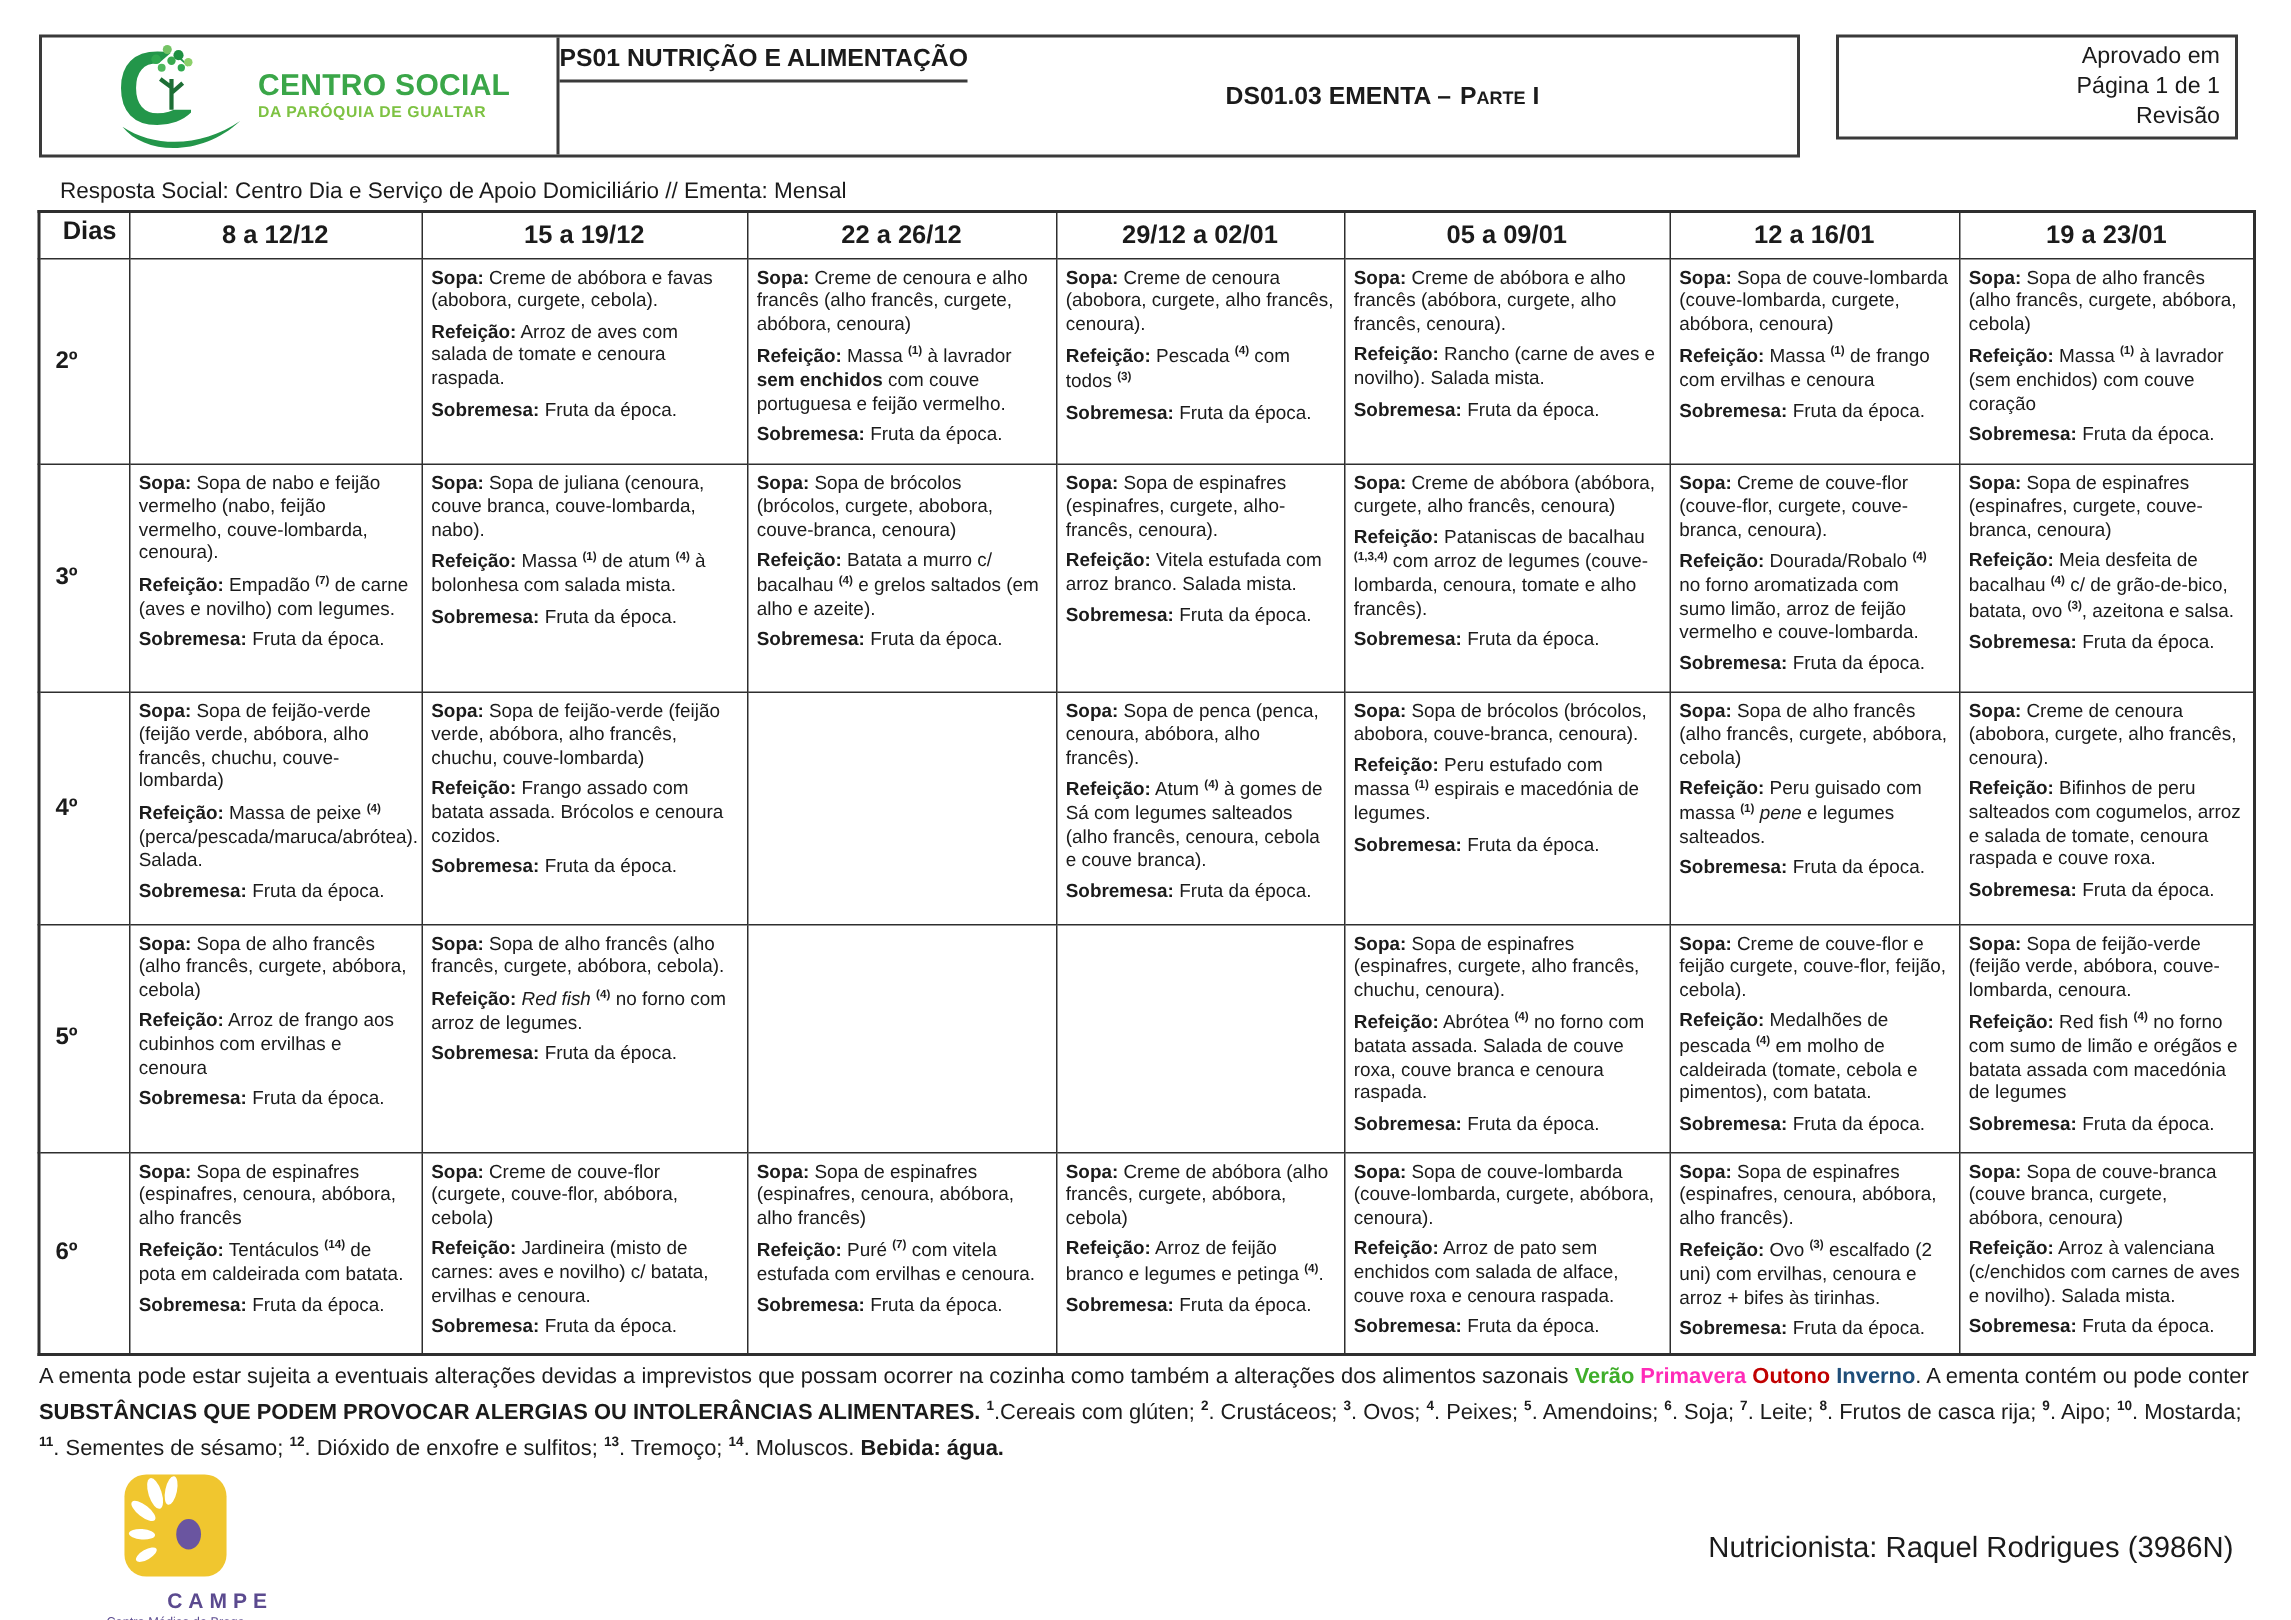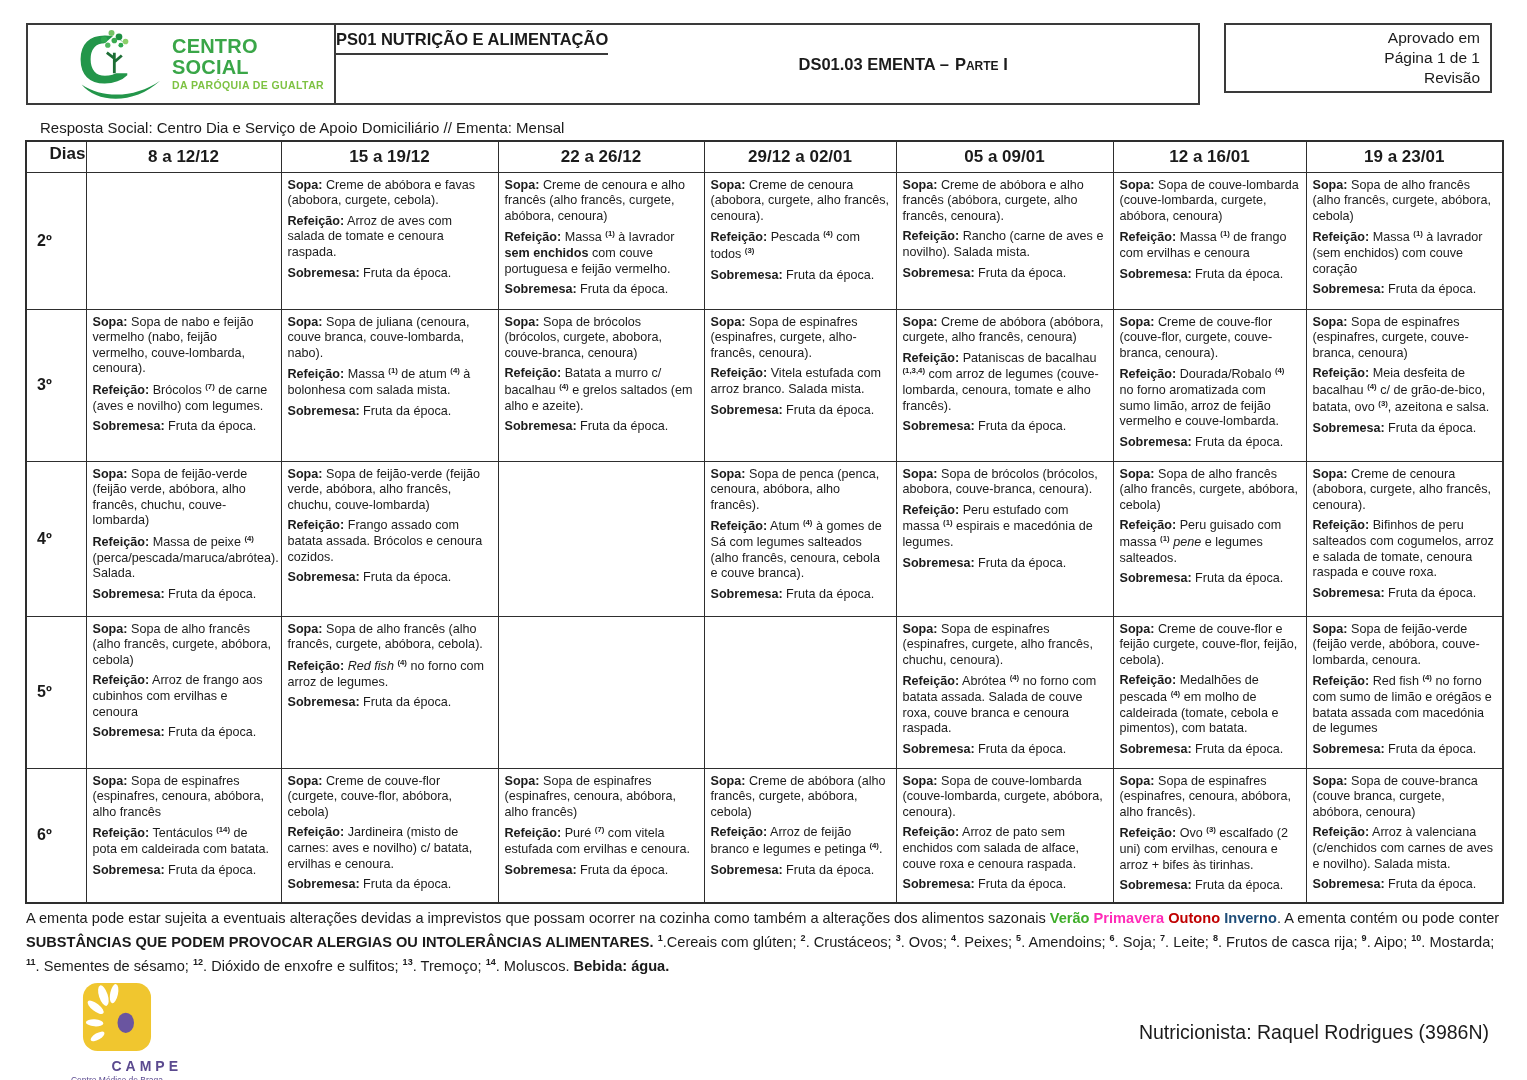--- a/index.html
+++ b/index.html
@@ -3,37 +3,37 @@
 <meta charset="utf-8">
 <style>
   * { box-sizing: border-box; }
   html,body { margin:0; padding:0; background:#ffffff; }
   body { font-family:"Liberation Sans", sans-serif; color:#1b1b1b; }
   .page { position:relative; width:1527px; height:1080px; background:#fff; overflow:hidden; }
 
   
   .header-wrap { position:absolute; top:23px; left:26px; display:flex; }
   .main-box { display:flex; border:2px solid #3a3a3a; width:1174px; height:82px; }
-  .logo-cell { width:308px; border-right:2px solid #3a3a3a; display:flex; align-items:center; gap:10px; padding-left:48px; }
+  .logo-cell { width:345px; border-right:2px solid #3a3a3a; display:flex; align-items:center; gap:10px; padding-left:48px; }
   .org-text { display:flex; flex-direction:column; line-height:1.05; }
   .org-name1 { color:#3aa648; font-weight:bold; font-size:20px; letter-spacing:0.2px; }
   .org-name2 { color:#7dc242; font-size:10.5px; font-weight:bold; letter-spacing:0.4px; margin-top:2px; }
   .titles-cell { flex:1; display:flex; flex-direction:row; }
   .title1 { height:30px; border-bottom:2px solid #3a3a3a; display:flex; align-items:center; justify-content:center; font-weight:bold; font-size:16.5px; }
   .title2 { flex:1; display:flex; align-items:center; justify-content:center; font-weight:bold; font-size:16.5px; gap:6px; }
   .smallcaps { font-variant:small-caps; }
   .approval-box { margin-left:24px; width:268px; height:70px; border:2px solid #3a3a3a; display:flex; flex-direction:column; justify-content:center; align-items:flex-end; padding-right:10px; font-size:15.5px; line-height:1.3; }
 
   .meta-line { position:absolute; top:119px; left:40px; font-size:15px; }
 
   
   .menu-table { position:absolute; top:140px; left:25px; width:1477px; border-collapse:collapse; table-layout:fixed; border:2px solid #2e2e2e; }
   .menu-table th, .menu-table td { border:1.6px solid #2e2e2e; }
   .menu-table thead th { font-size:17px; font-weight:bold; height:31px; text-align:center; vertical-align:middle; padding:1px 2px; }
-  .menu-table thead th.corner { text-align:right; vertical-align:top; padding:2px 0 0 7px; }
+  .menu-table thead th.corner { text-align:center; vertical-align:top; padding:2px 0 0 7px; }
   .menu-table tbody th.day { font-size:16px; font-weight:bold; text-align:left; padding-left:10px; vertical-align:middle;margin-top:36px; }
   .menu-table td.cell { vertical-align:top; padding:3px 6px; font-size:12.6px; line-height:1.24;margin-top:28px; }
   .menu-table td.cell p { margin:2px 0 5px 0; }
   tbody tr:nth-child(1){ height:137px; }
   tbody tr:nth-child(2){ height:152px; }
   tbody tr:nth-child(3){ height:155px; }
   tbody tr:nth-child(4){ height:152px; }
   tbody tr:nth-child(5){ height:131px; }
   sup.fn { font-weight:bold; font-size:0.62em; }
   .b { font-weight:bold; }
@@ -146,21 +146,21 @@
           <td class="cell">
             <p><b>Sopa:</b> Sopa de alho francês (alho francês, curgete, abóbora, cebola)</p>
             <p><b>Refeição:</b><span> Massa </span><sup class="fn">(1)</sup><span> à lavrador (sem enchidos) com couve coração</span></p>
             <p><b>Sobremesa:</b> Fruta da época.</p>
           </td>
         </tr>
         <tr>
           <th class="day">3º</th>
           <td class="cell">
             <p><b>Sopa:</b> Sopa de nabo e feijão vermelho (nabo, feijão vermelho, couve-lombarda, cenoura).</p>
-            <p><b>Refeição:</b><span> Brócolos </span><sup class="fn">(7)</sup><span> de carne (aves e novilho) com legumes.</span></p>
+            <p><b>Refeição:</b><span> Empadão </span><sup class="fn">(7)</sup><span> de carne (aves e novilho) com legumes.</span></p>
             <p><b>Sobremesa:</b> Fruta da época.</p>
           </td>
           <td class="cell">
             <p><b>Sopa:</b> Sopa de juliana (cenoura, couve branca, couve-lombarda, nabo).</p>
             <p><b>Refeição:</b><span> Massa </span><sup class="fn">(1)</sup><span> de atum </span><sup class="fn">(4)</sup><span> à bolonhesa com salada mista.</span></p>
             <p><b>Sobremesa:</b> Fruta da época.</p>
           </td>
           <td class="cell">
             <p><b>Sopa:</b> Sopa de brócolos (brócolos, curgete, abobora, couve-branca, cenoura)</p>
             <p><b>Refeição:</b><span> Batata a murro c/ bacalhau </span><sup class="fn">(4)</sup><span> e grelos saltados (em alho e azeite).</span></p>

